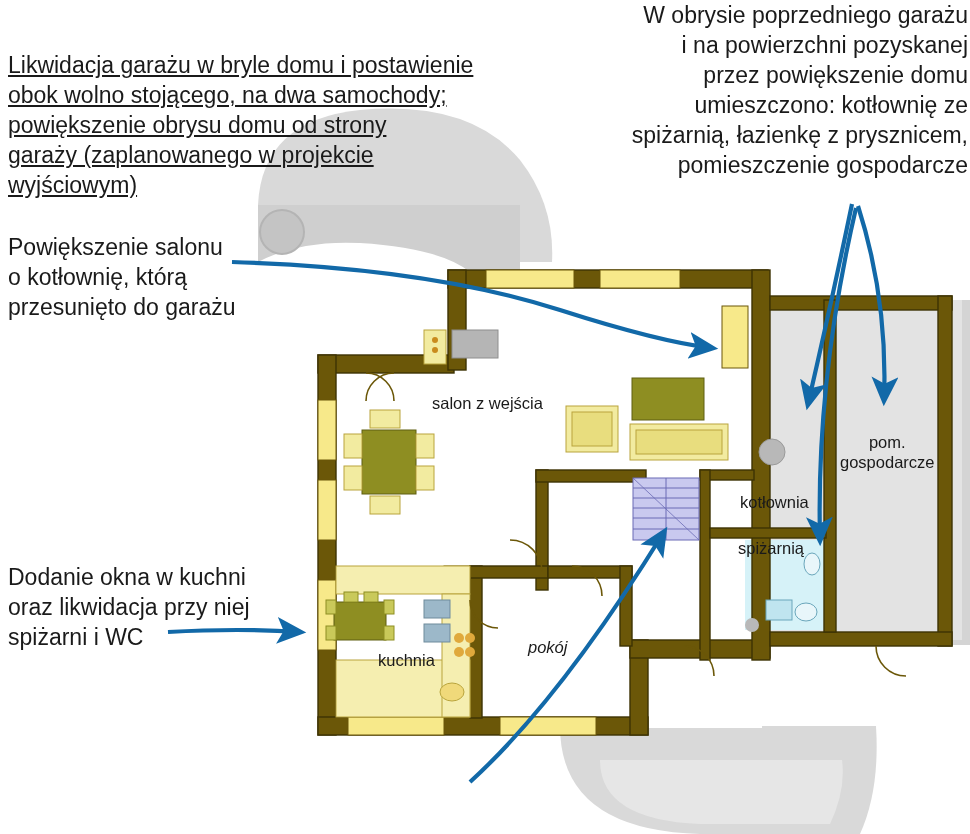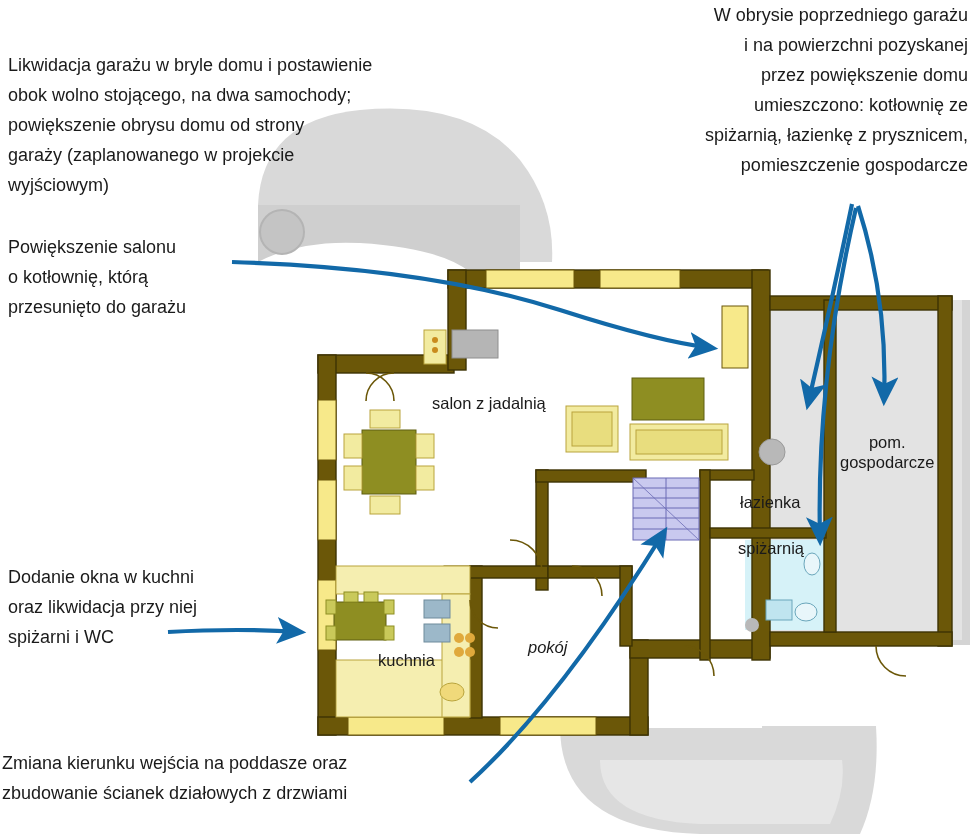--- a/index.html
+++ b/index.html
@@ -13,21 +13,21 @@
   #page {
     position: relative;
     width: 970px;
     height: 834px;
     overflow: hidden;
     background: #ffffff;
   }
   .ann {
     position: absolute;
     color: #1a1a1a;
-    font-size: 18px;
+    font-size: 23px;
     line-height: 30px;
     white-space: pre-line;
   }
   .ann.right {
     text-align: right;
   }
   .ann.left {
     text-align: left;
   }
   .room-label {
@@ -203,45 +203,43 @@
     <g fill="none" stroke="#1269a8" stroke-width="4.2" marker-end="url(#ah)">
       <path d="M232,262 Q430,268 560,310 Q660,342 712,348"></path>
       <path d="M168,632 Q240,628 300,632"></path>
       <path d="M470,782 Q560,700 664,532"></path>
       <path d="M852,204 Q832,300 808,404"></path>
       <path d="M858,206 Q888,300 884,400"></path>
       <path d="M856,208 Q816,380 820,540"></path>
     </g>
   </svg>
 
-  <div class="ann left" style="left:8px; top:50px; width:520px;">Likwidacja garażu w bryle domu i postawienie
+  <div class="ann left" style="left:8px; top:50px; width:520px;text-decoration:underline;">Likwidacja garażu w bryle domu i postawienie
 obok wolno stojącego, na dwa samochody;
 powiększenie obrysu domu od strony
 garaży (zaplanowanego w projekcie
 wyjściowym)</div>
 
   <div class="ann right" style="left:560px; top:0px; width:408px;">W obrysie poprzedniego garażu
 i na powierzchni pozyskanej
 przez powiększenie domu
 umieszczono: kotłownię ze
 spiżarnią, łazienkę z prysznicem,
 pomieszczenie gospodarcze</div>
 
   <div class="ann left" style="left:8px; top:232px; width:300px;">Powiększenie salonu
 o kotłownię, którą
 przesunięto do garażu</div>
 
   <div class="ann left" style="left:8px; top:562px; width:280px;">Dodanie okna w kuchni
 oraz likwidacja przy niej
 spiżarni i WC</div>
 
-  <div class="ann left" style="left:2px; top:748px; width:480px;">Zmiana kierunku wejścia na poddasze oraz
-zbudowanie ścianek działowych z drzwiami</div>
-
-  <div class="room-label" style="left:432px; top:393px;">salon z jadalnią</div>
-  <div class="room-label" style="left:740px; top:492px;">łazienka</div>
+
+  <div class="room-label" style="left:432px; top:393px;">salon z wejścia</div>
+  <div class="room-label" style="left:740px; top:492px;">kotłownia</div>
   <div class="room-label" style="left:738px; top:538px;">spiżarnią</div>
   <div class="room-label" style="left:840px; top:432px;text-align:center;">pom.
 gospodarcze</div>
   <div class="room-label" style="left:378px; top:650px;text-align:right;">kuchnia</div>
   <div class="room-label" style="left:528px; top:637px;font-style:italic;">pokój</div>
 
 </div>
 
 </body></html>

